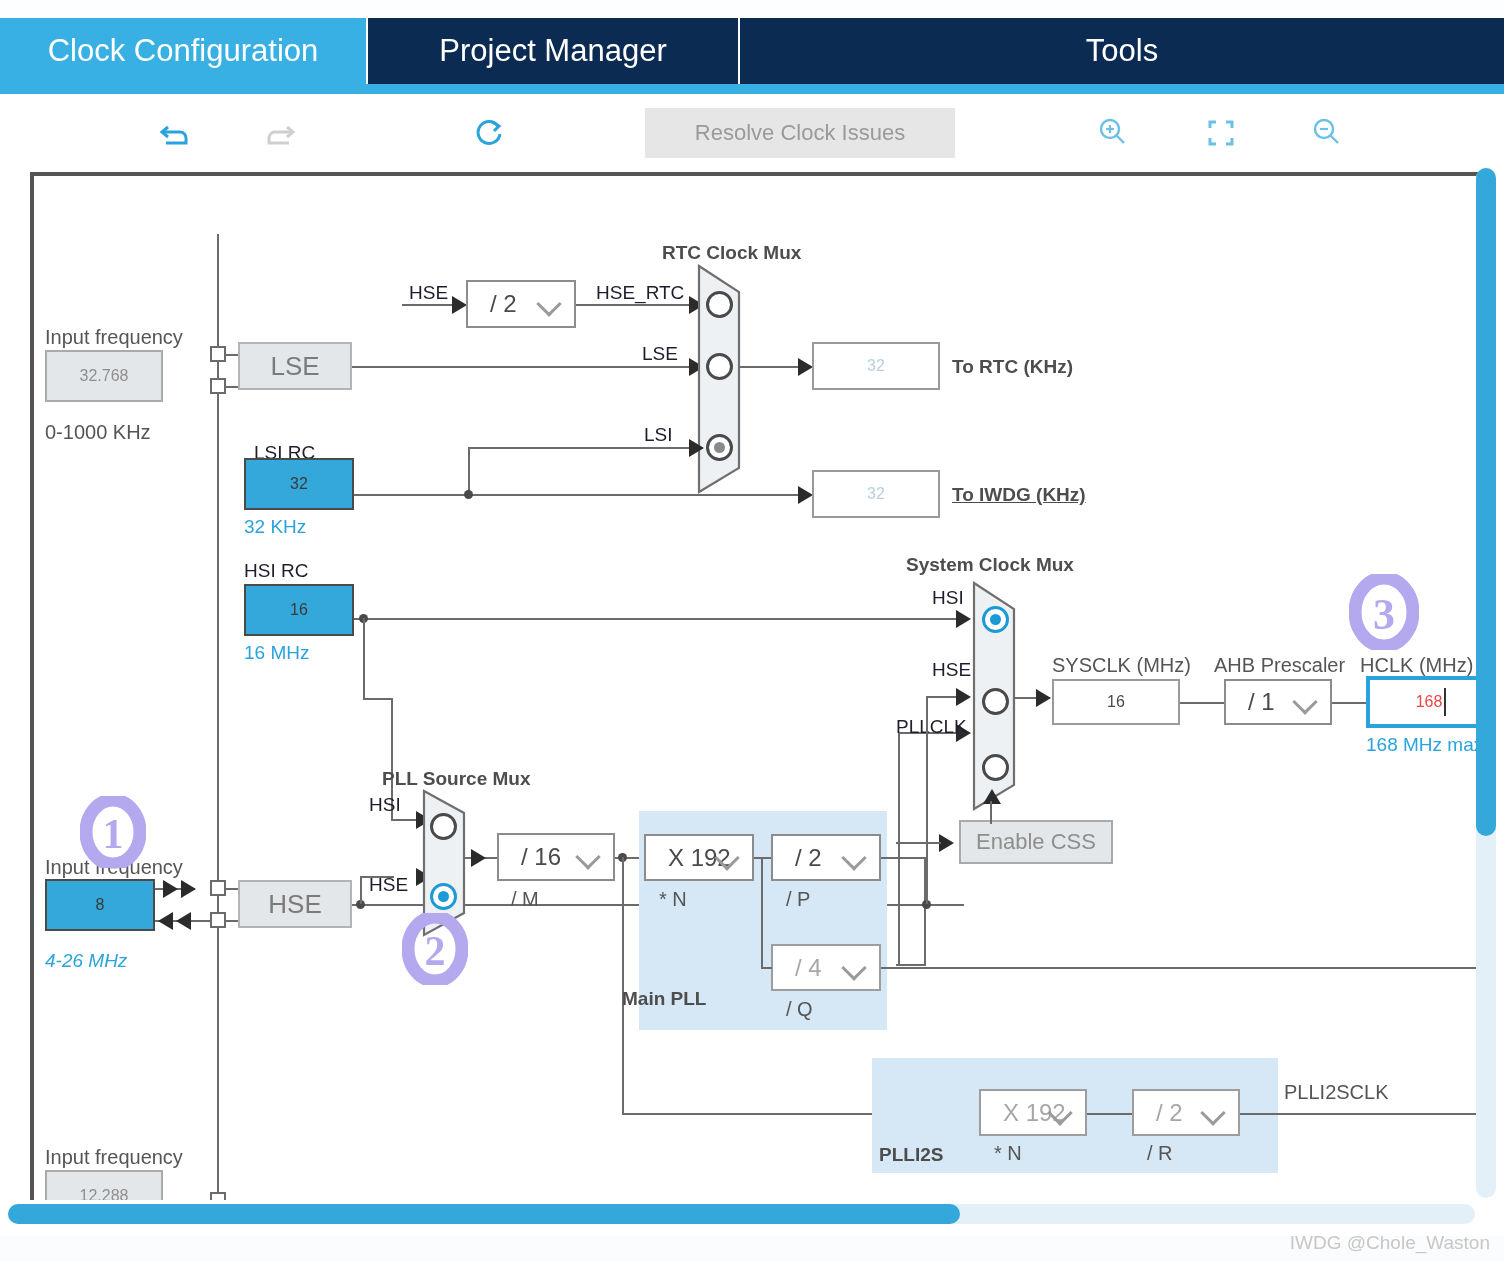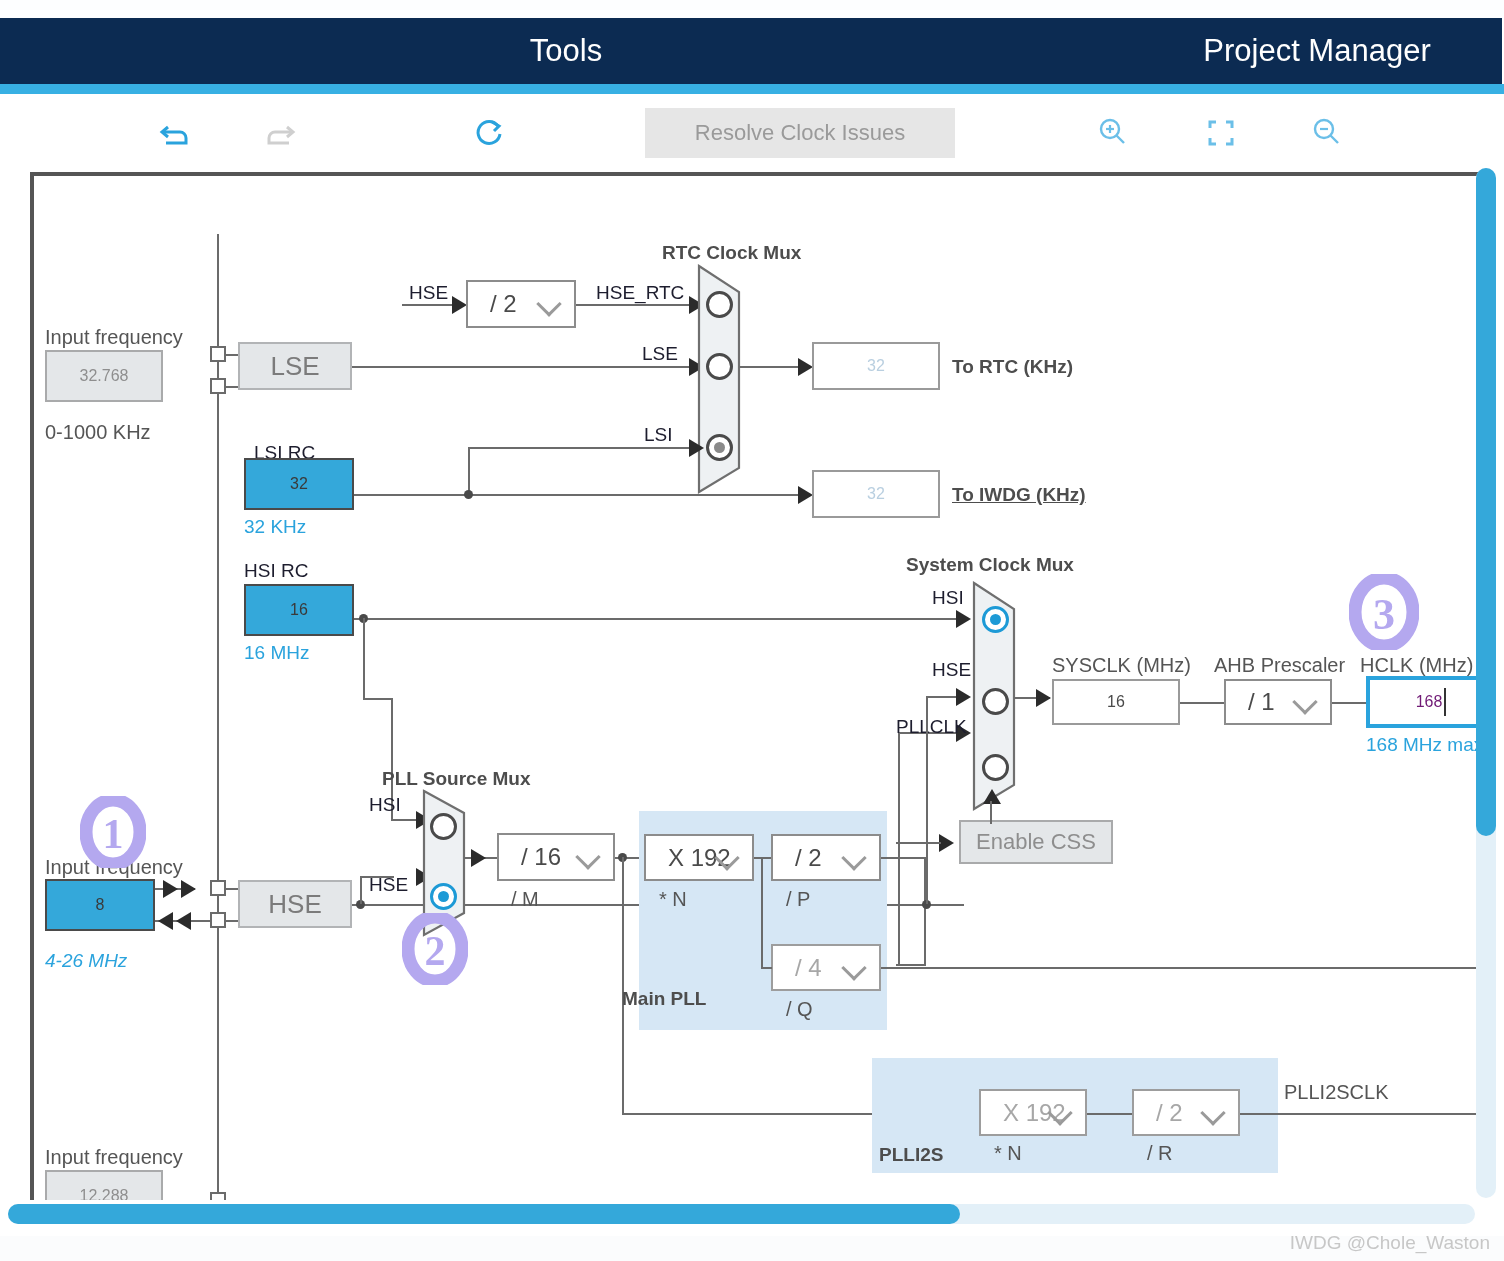--- a/index.html
+++ b/index.html
@@ -80,21 +80,21 @@
   .lbl-dark{position:absolute;font-size:19px;color:#1d1d2e;white-space:nowrap;}
   .lbl-bold{position:absolute;font-size:19px;color:#4d4d4d;font-weight:bold;white-space:nowrap;}
   .lbl-blue{position:absolute;font-size:19px;color:#2aa3dd;white-space:nowrap;}
 
   
   .box{position:absolute;box-sizing:border-box;border:2px solid #9a9a9a;background:#ffffff;
        display:flex;align-items:center;justify-content:center;font-size:16px;color:#4a4a4a;}
   .box-dis{background:#e4e7e9;color:#8e8e8e;border-color:#a9aaab;}
   .box-cyan{background:#34a8da;border:2px solid #4a4a4a;color:#3a3a3a;}
   .box-out{color:#b9cfe0;}
-  .box-sel{border:4px solid #2aa3dd;color:#701a75;}
+  .box-sel{border:4px solid #2aa3dd;color:#ef4444;}
   .box-gray-lbl{background:#e4e7e9;border:2px solid #b2b4b6;color:#7b7b7b;font-size:26px;}
 
   
   .combo{position:absolute;box-sizing:border-box;border:2px solid #8c8c8c;background:#ffffff;
          display:flex;align-items:center;font-size:24px;color:#4a4a4a;padding-left:22px;}
   .combo.dim{color:#a7a7a7;border-color:#9d9d9d;}
   .combo .chev{position:absolute;right:16px;top:50%;width:15px;height:15px;margin-top:-9px;
         border-left:3px solid #9a9a9a;border-bottom:3px solid #9a9a9a;
         transform:rotate(-45deg);}
 
@@ -134,25 +134,28 @@
   #watermark{position:absolute;right:14px;top:1232px;font-size:19px;color:#c7c7c7;}
   #footer{position:absolute;left:0;top:1236px;width:1504px;height:25px;background:#fbfcfd;}
   #topstrip{position:absolute;left:0;top:0;width:1504px;height:18px;background:#fdfeff;}
 </style>
 </head>
 <body>
 
 <div id="topstrip"></div>
 
 <div id="tabbar">
+  <div class="tab t1">
+    <span>Clock Configuration</span>
+  </div>
+  <div class="tab t2">
+    <span>Project Manager</span>
+  </div>
   <div class="tab t3">
     <span>Tools</span>
-  </div>
-  <div class="tab t2">
-    <span>Project Manager</span>
   </div>
 </div>
 <div id="tabstrip"></div>
 
 <div id="toolbar"></div>
 
 <div class="tbtn" id="btn-undo">
   <svg width="34" height="34" viewBox="0 0 34 34">
     <path d="M10 11 L4 16 L10 21" fill="none" stroke="#2aa3dd" stroke-width="3"></path>
     <path d="M5 16 H22 a6 6 0 0 1 6 6 V27 H8" fill="none" stroke="#2aa3dd" stroke-width="3"></path>

